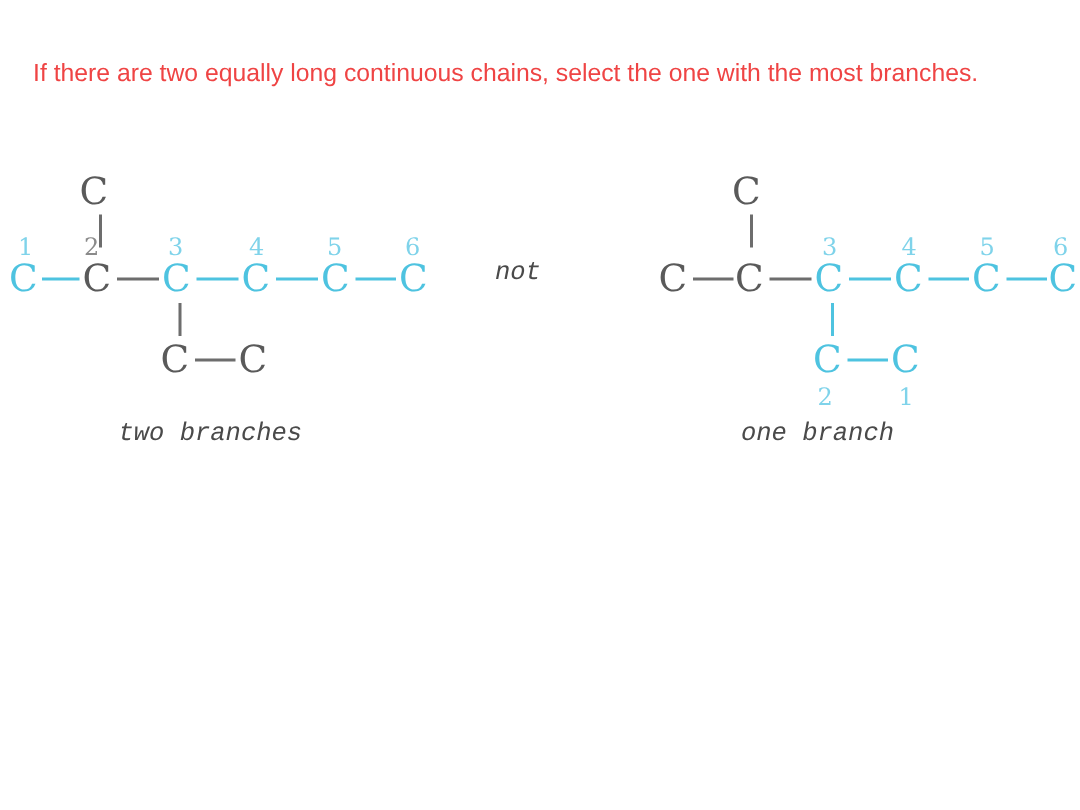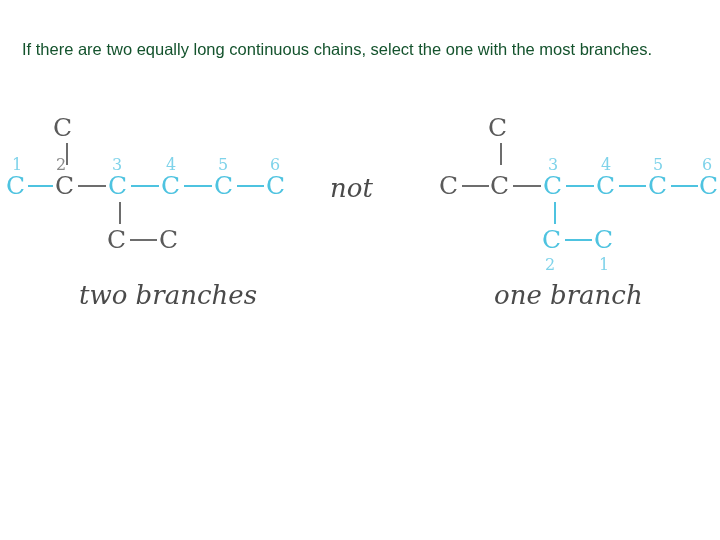--- a/index.html
+++ b/index.html
@@ -19,21 +19,21 @@
     left: 0; top: 0;
     width: 720px; height: 540px;
   }
   .caption {
     position: absolute;
     left: 22px;
     top: 38px;
     width: 680px;
     font-size: 16.5px;
     line-height: 1.45;
-    color: #14532d;
+    color: #ef4444;
     font-family: "Liberation Sans", sans-serif;
   }
   .figure {
     position: absolute;
     left: 0;
     top: 105px;
     width: 720px;
     height: 230px;
   }
   
@@ -62,21 +62,21 @@
   .bond.dark { background: #6d6d6d; }
   .bond.h { height: 2px; }
   .bond.v { width: 2px; }
   .label {
     position: absolute;
     font-family: "DejaVu Serif", serif;
     font-style: italic;
     color: #4a4a4a;
     white-space: nowrap;
   }
-  .label.big { font-size: 26px; }
+  .label.big { font-size: 17px; font-family: Liberation Mono, monospace; }
 </style>
 </head>
 <body>
 
 <div class="slide">
 
   <div class="caption">If there are two equally long continuous chains, select the one with the most branches.</div>
 
   <div class="figure">
 

